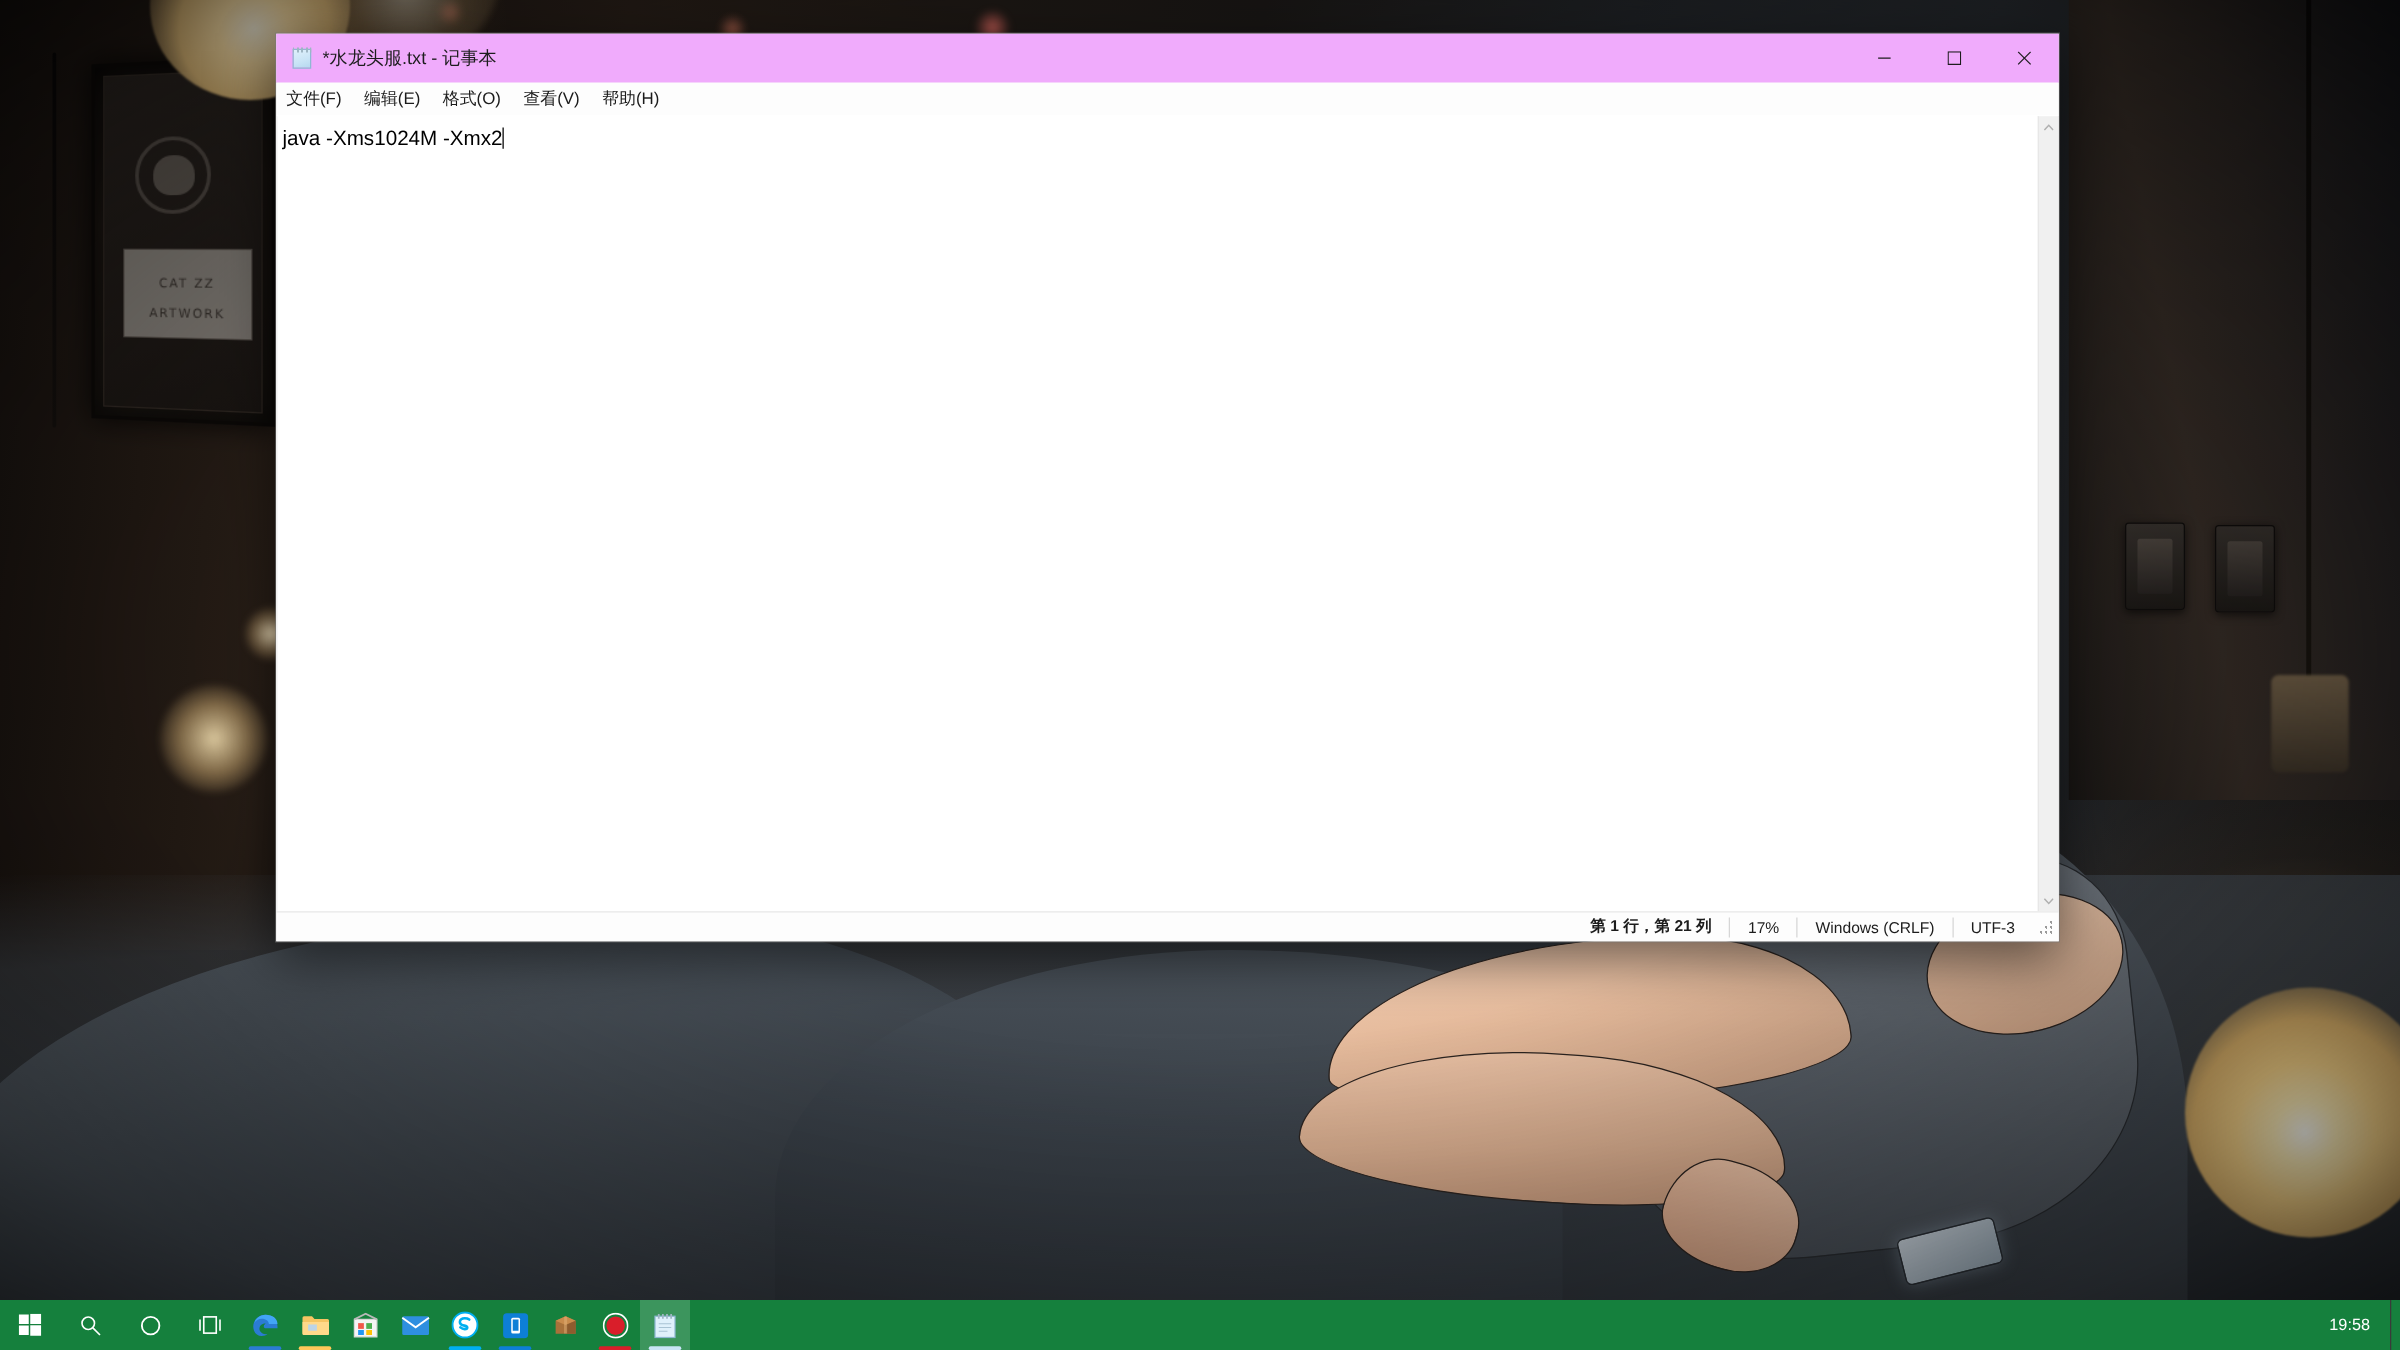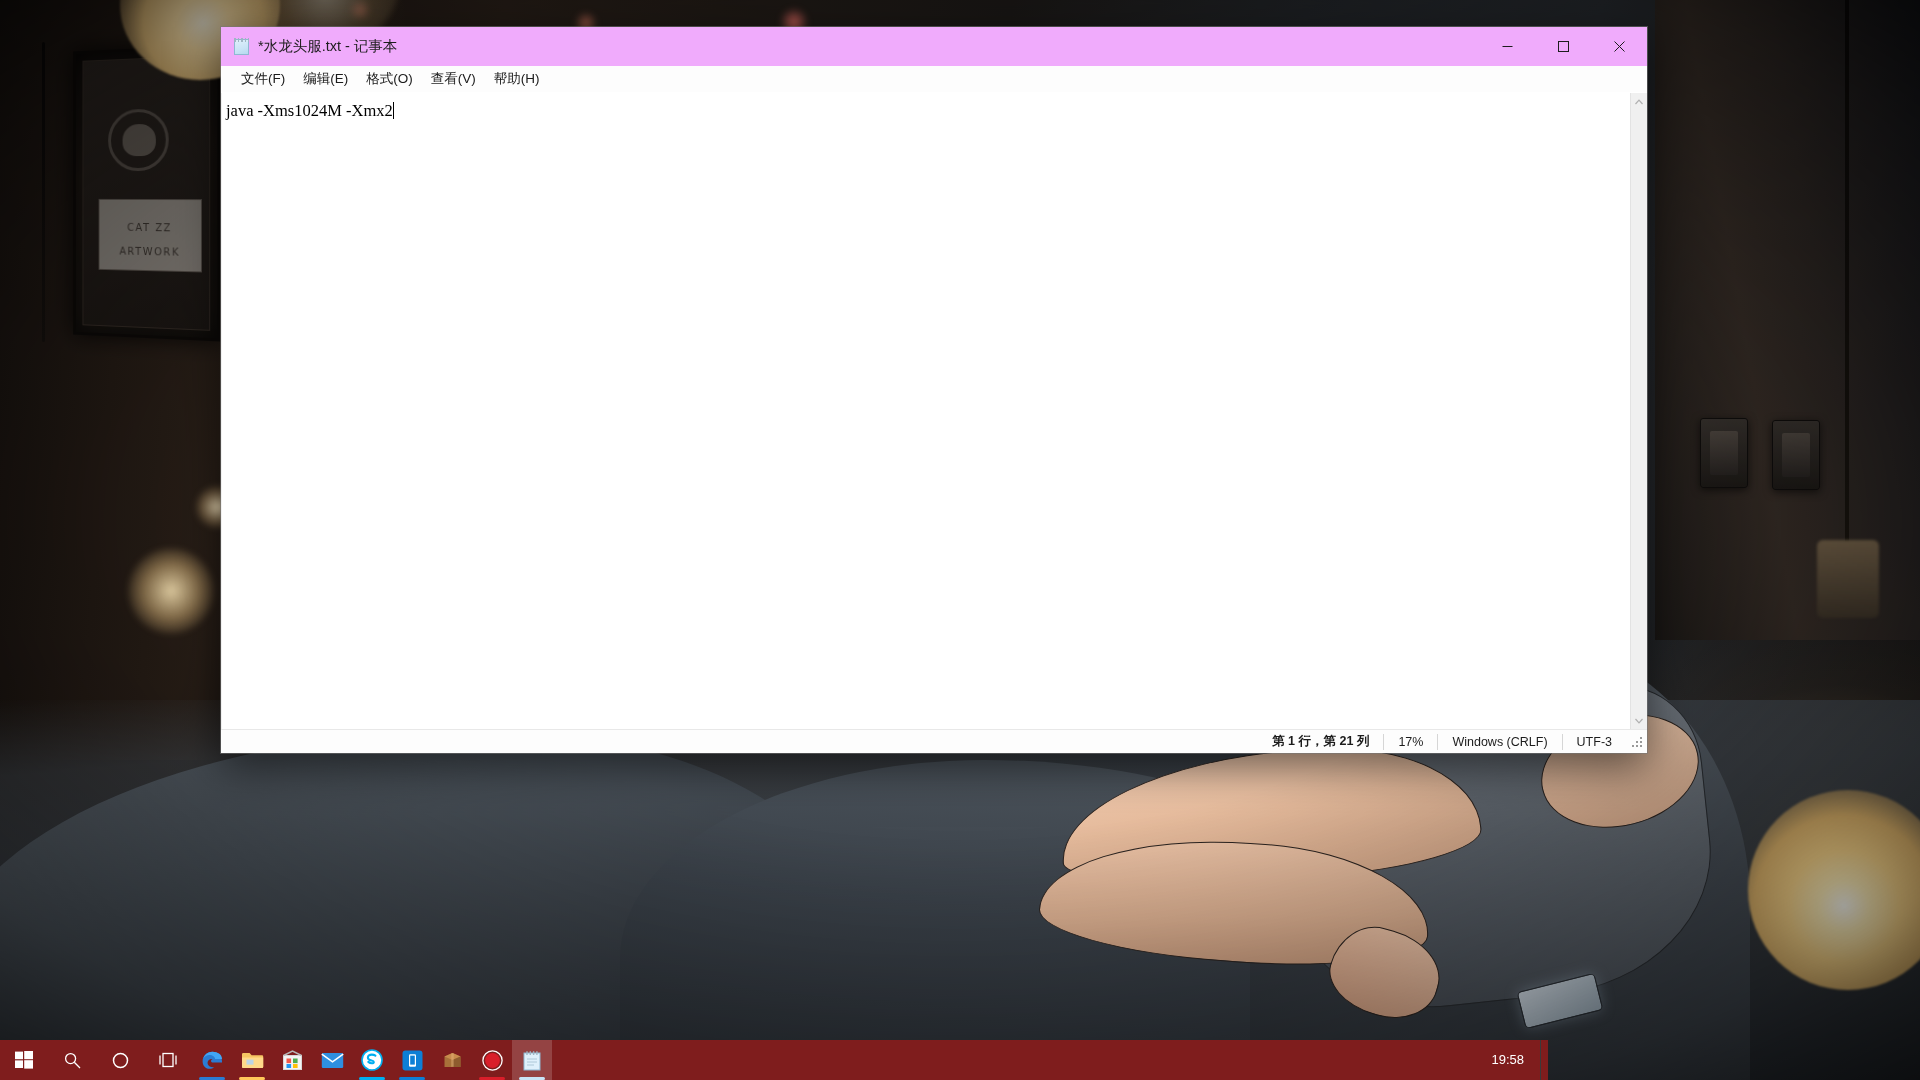--- a/index.html
+++ b/index.html
@@ -215,35 +215,35 @@
   #title-text {
     font-size:14.5px; color:#1d1d1d; white-space:nowrap;
     font-family:"Liberation Sans","DejaVu Sans",sans-serif;
   }
   #win-controls { margin-left:auto; display:flex; height:39px; }
   .wc { width:56px; height:39px; display:flex; align-items:center; justify-content:center; }
   .wc svg { display:block; }
 
   #menubar {
     height:26px; flex:0 0 26px; display:flex; align-items:center;
-    background:#fdfdfd; padding-left:12px; gap:2px;
+    background:#fdfdfd; gap:2px;
   }
   .menu-item {
     font-size:13.5px; color:#1b1b1b; padding:3px 8px; white-space:nowrap;
     font-family:"Liberation Sans","DejaVu Sans",sans-serif;
   }
 
   #content-wrap { flex:1 1 auto; display:flex; min-height:0; border-top:1px solid #ffffff; }
   #text-area {
     flex:1 1 auto; background:#ffffff; position:relative; overflow:hidden;
     border-left:1px solid #f0f0f0;
   }
   #text-line {
     position:absolute; left:4px; top:8px;
-    font-family:Liberation Serif, serif;
+    font-family:Liberation Sans, sans-serif;
     font-size:16.5px; color:#000; white-space:pre; line-height:20px;
   }
   #caret {
     display:inline-block; width:1px; height:17px; background:#000;
     vertical-align:-3px; margin-left:0px;
   }
   
   #vscroll {
     width:17px; flex:0 0 17px; background:#f0f0f0;
     display:flex; flex-direction:column; justify-content:space-between;
@@ -272,22 +272,22 @@
       radial-gradient(circle 1px at 3px 11px, #9a9a9a 100%, transparent 0),
       radial-gradient(circle 1px at 7px 11px, #9a9a9a 100%, transparent 0),
       radial-gradient(circle 1px at 11px 11px, #9a9a9a 100%, transparent 0),
       radial-gradient(circle 1px at 7px 7px, #9a9a9a 100%, transparent 0),
       radial-gradient(circle 1px at 11px 7px, #9a9a9a 100%, transparent 0),
       radial-gradient(circle 1px at 11px 3px, #9a9a9a 100%, transparent 0);
   }
 
   
   #taskbar {
-    position:absolute; left:0; bottom:0; width:1548px; height:40px;
-    background:#7f1d1d; display:flex; align-items:center;justify-content:center;
+    position:absolute; left:0; bottom:0; width:1920px; height:40px;
+    background:#15803d; display:flex; align-items:center;justify-content:center;
   }
   .tb-btn {
     width:48px; height:40px; display:flex; align-items:center; justify-content:center;
     position:relative;
   }
   .tb-app { width:40px; }
   .tb-app.active { background:rgba(255,255,255,0.17); }
   .tb-app .underline {
     position:absolute; bottom:0; left:7px; right:7px; height:3px; border-radius:2px;
   }

